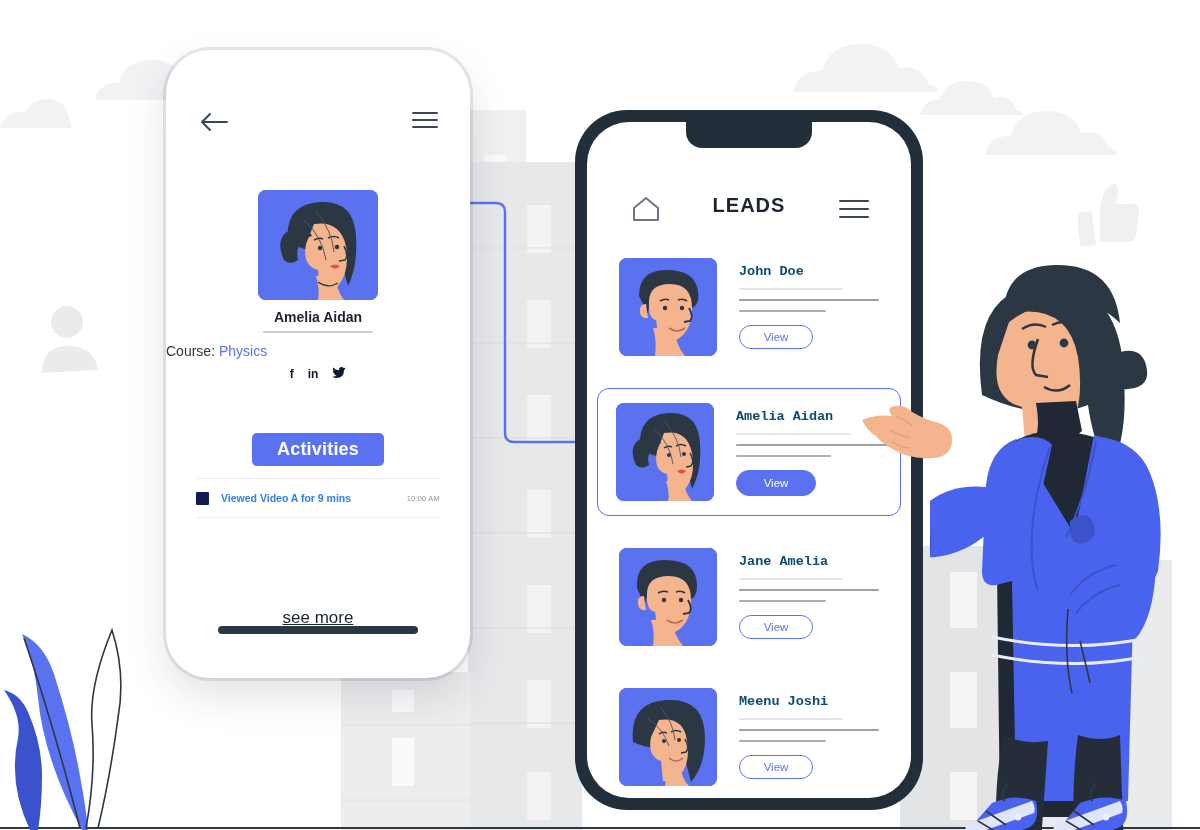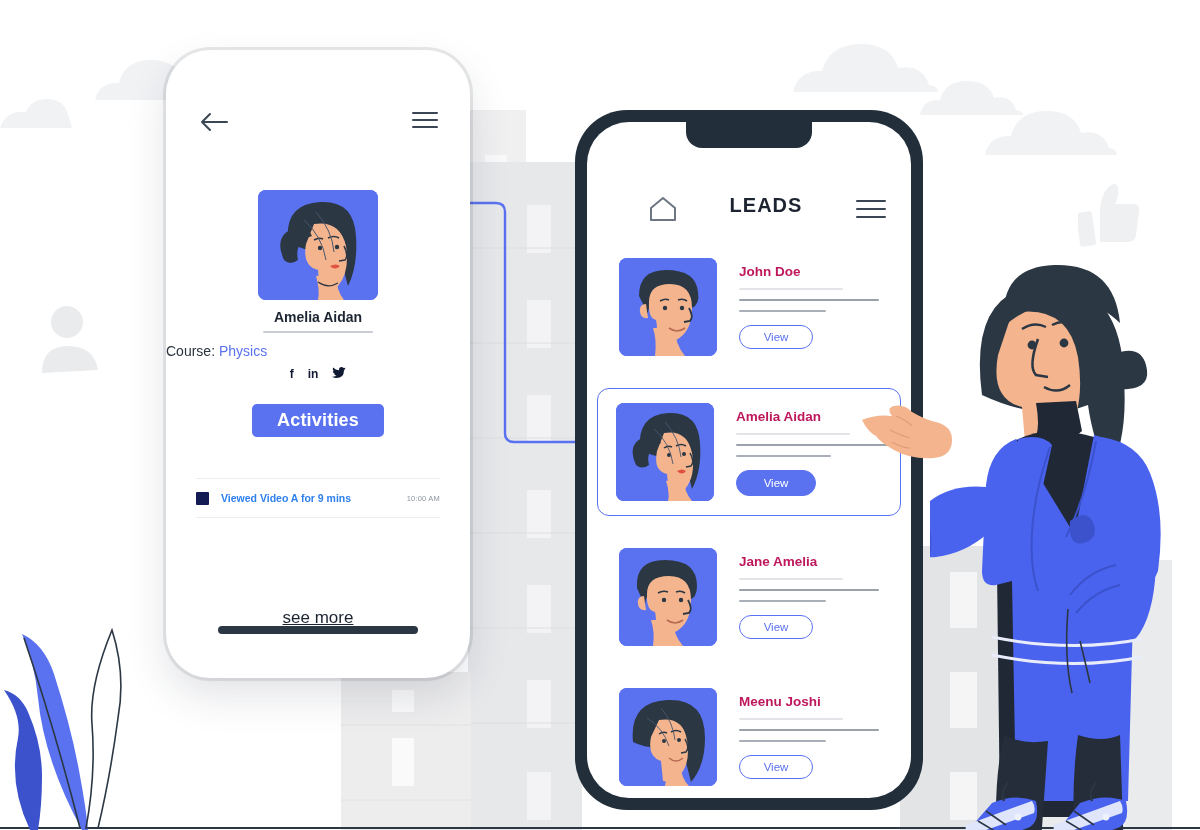--- a/index.html
+++ b/index.html
@@ -78,21 +78,21 @@
   .lp-course b { color: #5a72f0; font-weight: 400; }
   .socials {
     position: absolute; left: 0; top: 316px; width: 100%;
     display: flex; justify-content: center; gap: 14px;
     font-size: 12px; font-weight: 700; color: #101a33;
   }
   .socials span { cursor: pointer; line-height: 16px; }
 
   .act-btn {
     position: absolute; left: 50%; transform: translateX(-50%);
-    top: 354px; width: 132px; height: 33px;
+    top: 383px; width: 132px; height: 33px;
     background: #5a72f0; border-radius: 5px;
     color: #fff; font-size: 18px; font-weight: 700;
     display: flex; align-items: center; justify-content: center;
     cursor: pointer; letter-spacing: .2px;
   }
 
   .act-list { position: absolute; left: 30px; top: 428px; width: 244px; }
   .act-row {
     position: relative; height: 40px;
     display: flex; align-items: center;
@@ -108,21 +108,21 @@
     text-align: center; font-size: 17px; color: #1b2430;
     text-decoration: underline; cursor: pointer;
   }
   .home-ind {
     position: absolute; left: 50%; transform: translateX(-50%);
     bottom: 44px; width: 200px; height: 8px;
     background: #2c3744; border-radius: 6px; cursor: pointer;
   }
 
   
-  .rp-head { position: absolute; top: 72px; left: 17px; width: 100%; height: 34px; }
+  .rp-head { position: absolute; top: 72px; left: 0; width: 100%; height: 34px; }
   .home-icon { position: absolute; left: 44px; top: 2px; width: 30px; height: 26px; cursor: pointer; }
   .rp-title {
     position: absolute; left: 0; top: 0; width: 100%; text-align: center;
     font-size: 20px; font-weight: 700; color: #1b2430; letter-spacing: 1px;
   }
   .rp-hamb { position: absolute; right: 42px; top: 6px; width: 30px; cursor: pointer; }
   .rp-hamb i { display: block; height: 2px; background: #3b4654; border-radius: 2px; margin-bottom: 6px; width: 30px; }
   .rp-hamb i:last-child { margin-bottom: 0; }
 
   .leads { position: absolute; left: 0; top: 126px; width: 100%; }
@@ -133,21 +133,21 @@
   }
   .lead-card.selected {
     border: 1.5px solid #5a72f0;
     margin: 0 10px 22px 10px; padding: 14px 10px 14px 18px;
   }
   .lead-ava {
     width: 98px; height: 98px; flex: none;
     background: #5a72f0; border-radius: 8px; overflow: hidden;
   }
   .lead-info { margin-left: 22px; padding-top: 6px; flex: 1; }
-  .lead-name { font-size: 13.5px; font-weight: 700; color: #be185d; }
+  .lead-name { font-size: 13.5px; font-weight: 700; color: #0c4a6e; font-family: Liberation Mono, monospace; }
   .lead-line { height: 2px; border-radius: 2px; margin-top: 9px; }
   .lead-line.a { width: 74%; background: #e2e4e7; }
   .lead-line.b { width: 100%; background: #9ba2ab; }
   .lead-line.c { width: 62%; background: #a9b0b8; }
   .view-btn {
     margin-top: 13px; width: 74px; height: 24px;
     display: flex; align-items: center; justify-content: center;
     font-size: 11.5px; border-radius: 13px; cursor: pointer;
     border: 1.3px solid #5a72f0; color: #5a72f0; background: #fff;
   }

